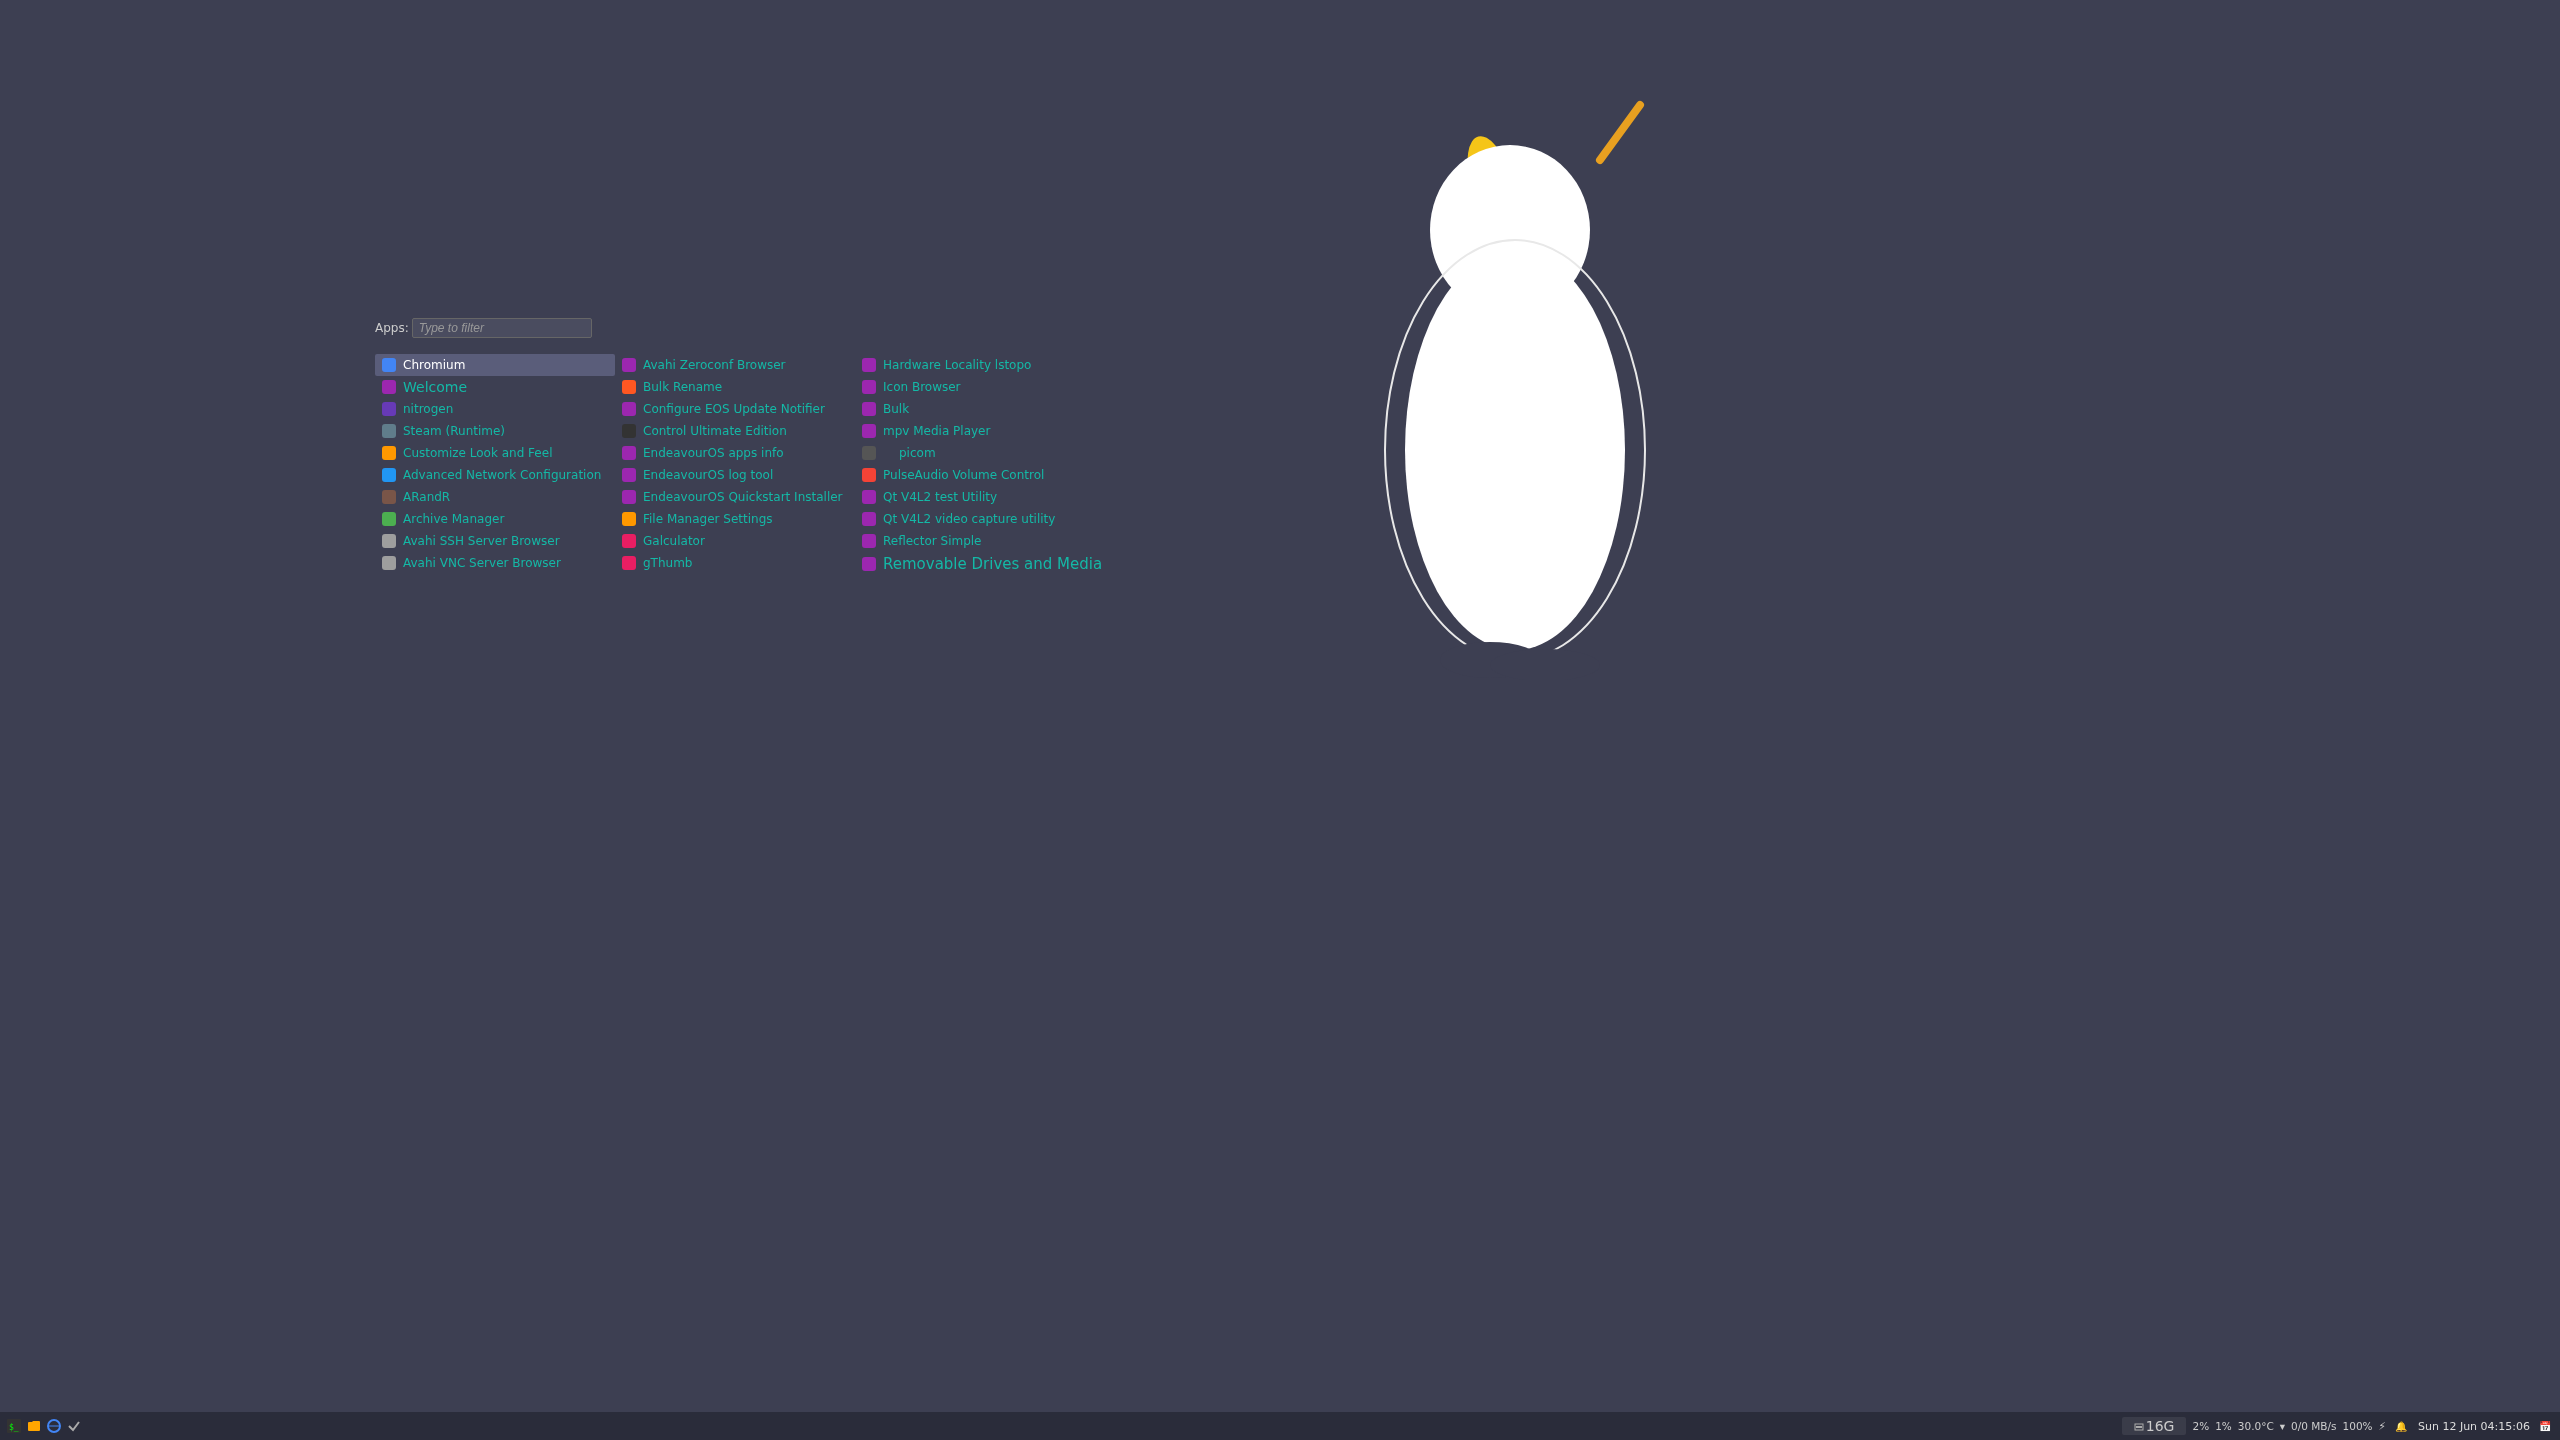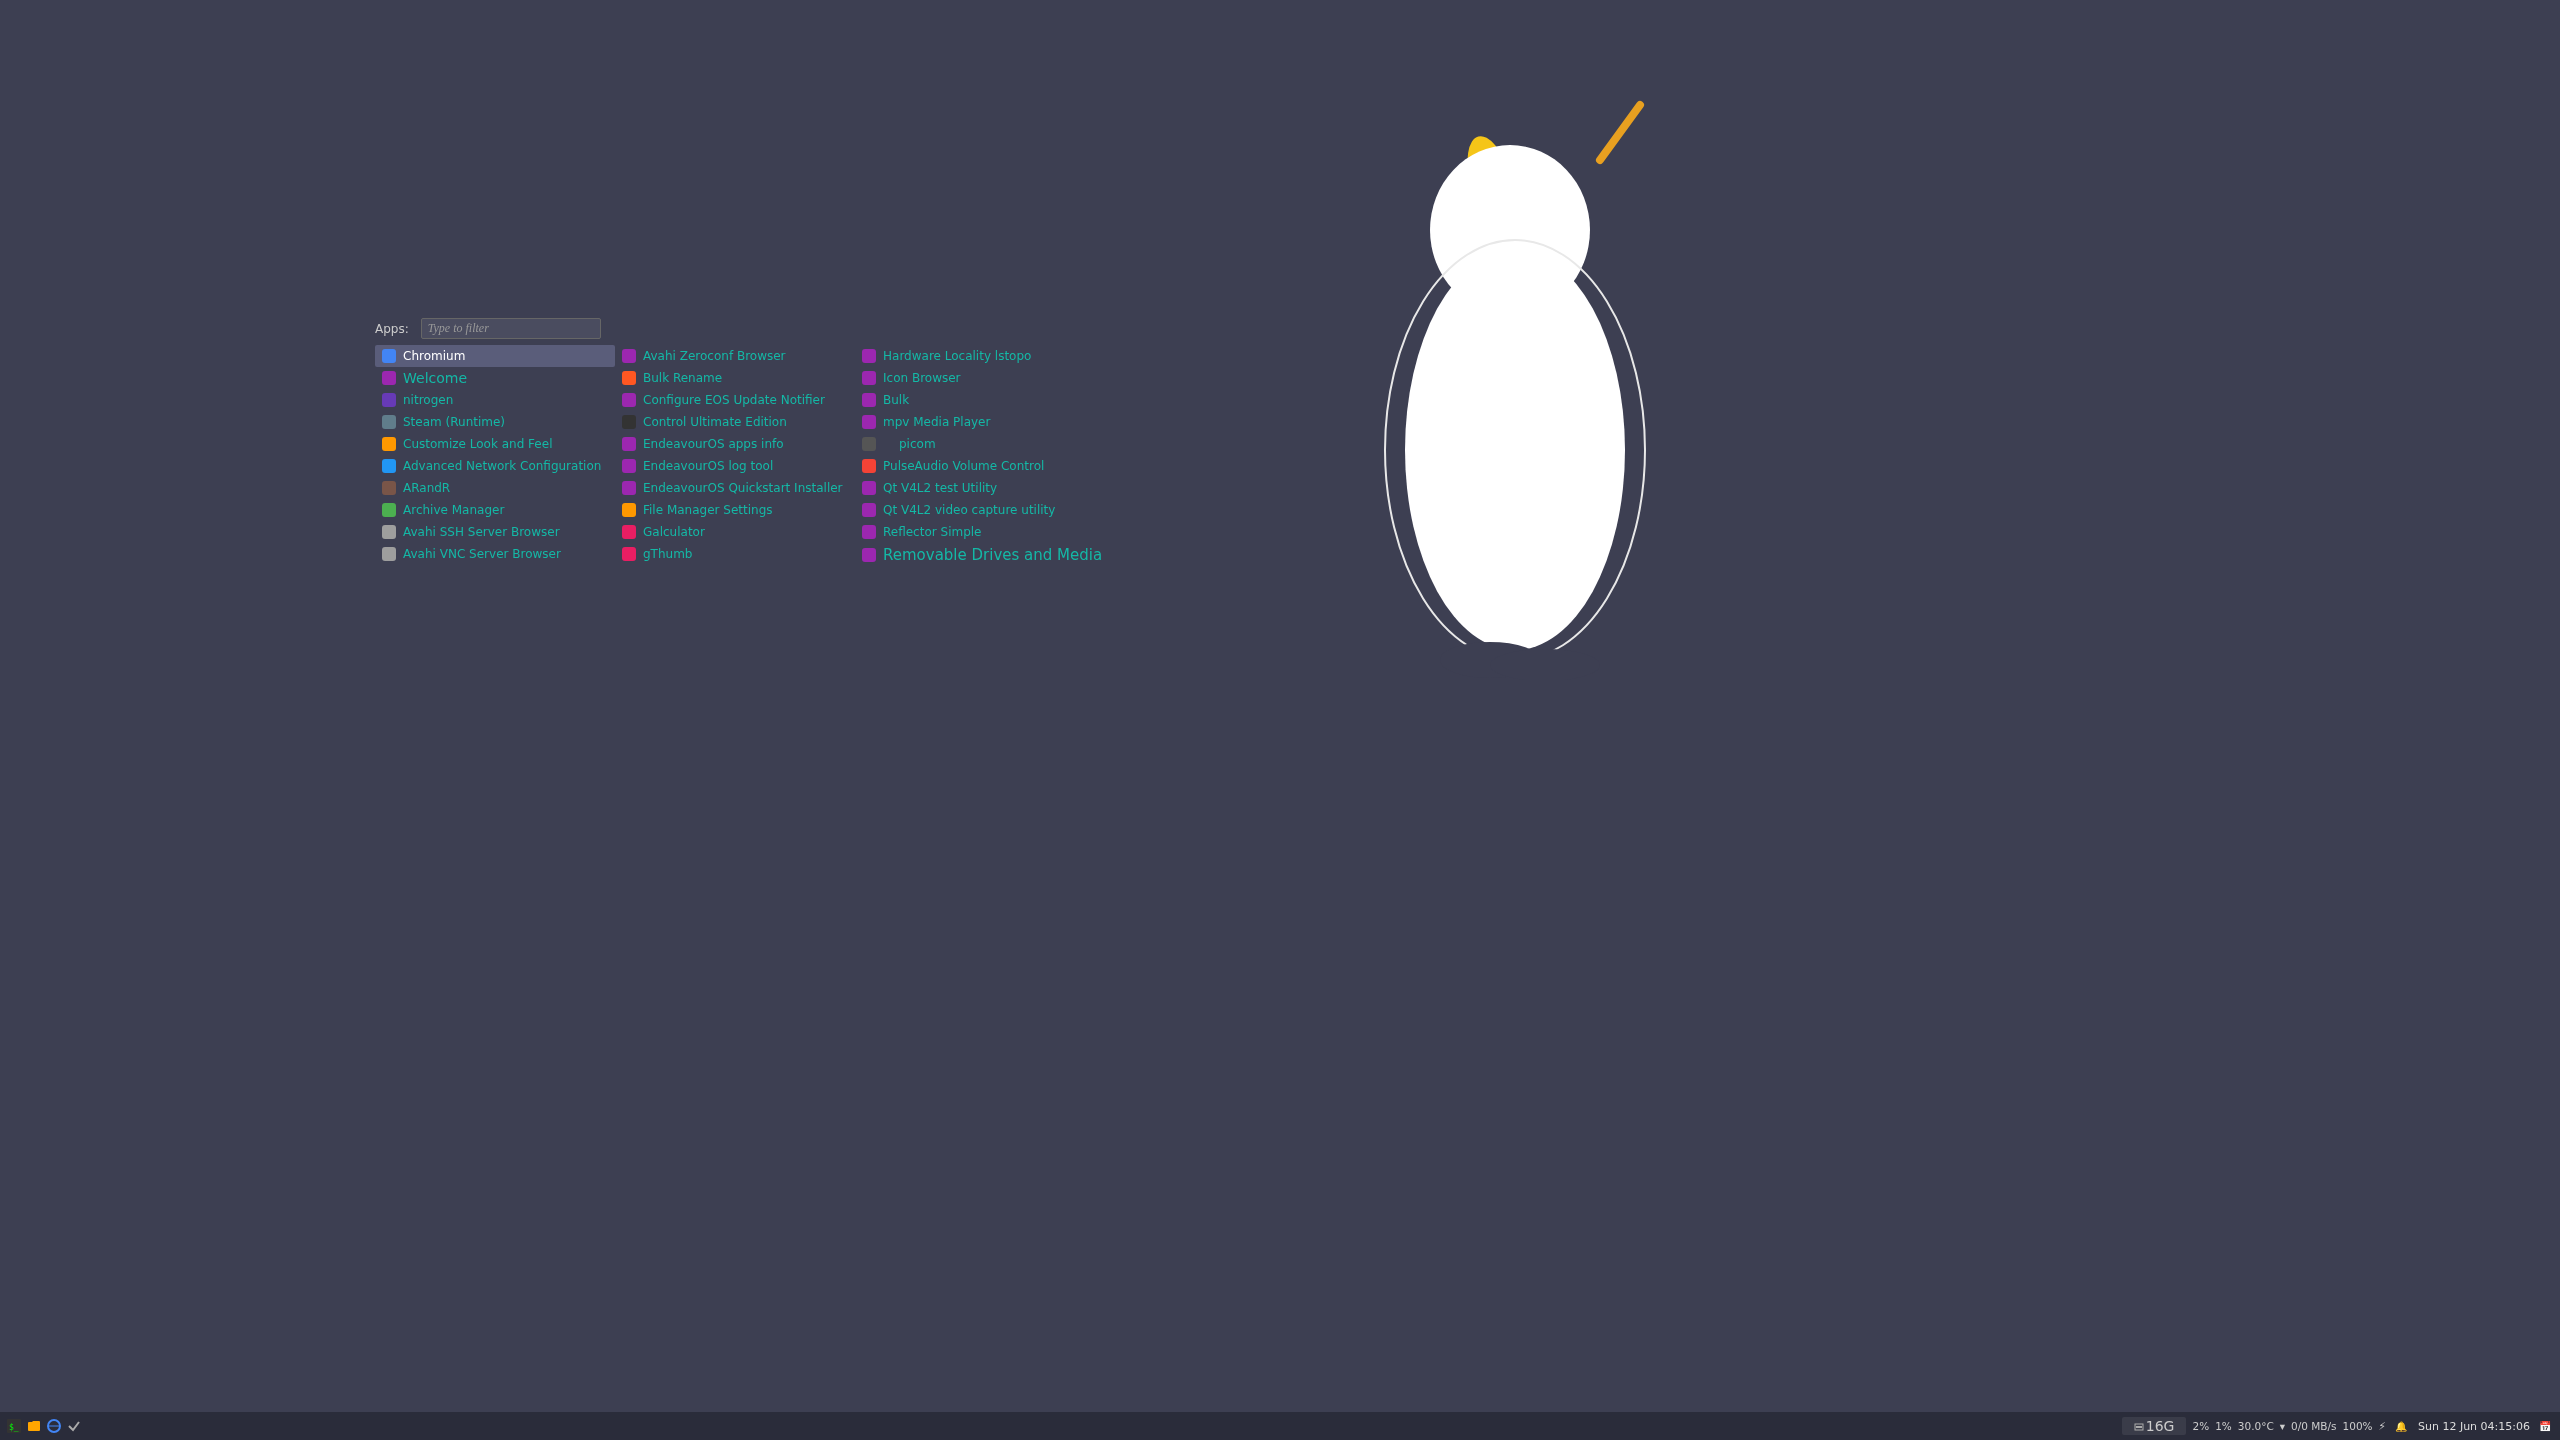--- a/index.html
+++ b/index.html
@@ -33,39 +33,38 @@
     .app-launcher {
       position: absolute;
       left: 375px;
       top: 318px;
       width: 720px;
     }
 
     .apps-filter-row {
       display: flex;
       align-items: center;
-      gap: 12px;
-      margin-bottom: 6px;
+      gap: 3px;
+      margin-bottom: 16px;
     }
 
     .apps-filter-label {
       font-size: 12px;
       color: #ccc;
     }
 
     .filter-input {
       background: #4a4c5f;
       border: 1px solid #666;
       border-radius: 2px;
       color: #7dd3fc;
       font-size: 12px;
       padding: 2px 6px;
       width: 180px;
       outline: none;
-      font-family: Liberation Serif, serif;
     }
 
     .filter-input::placeholder {
       color: #999;
       font-style: italic;
     }
 
     .apps-columns {
       display: flex;
       gap: 0;

